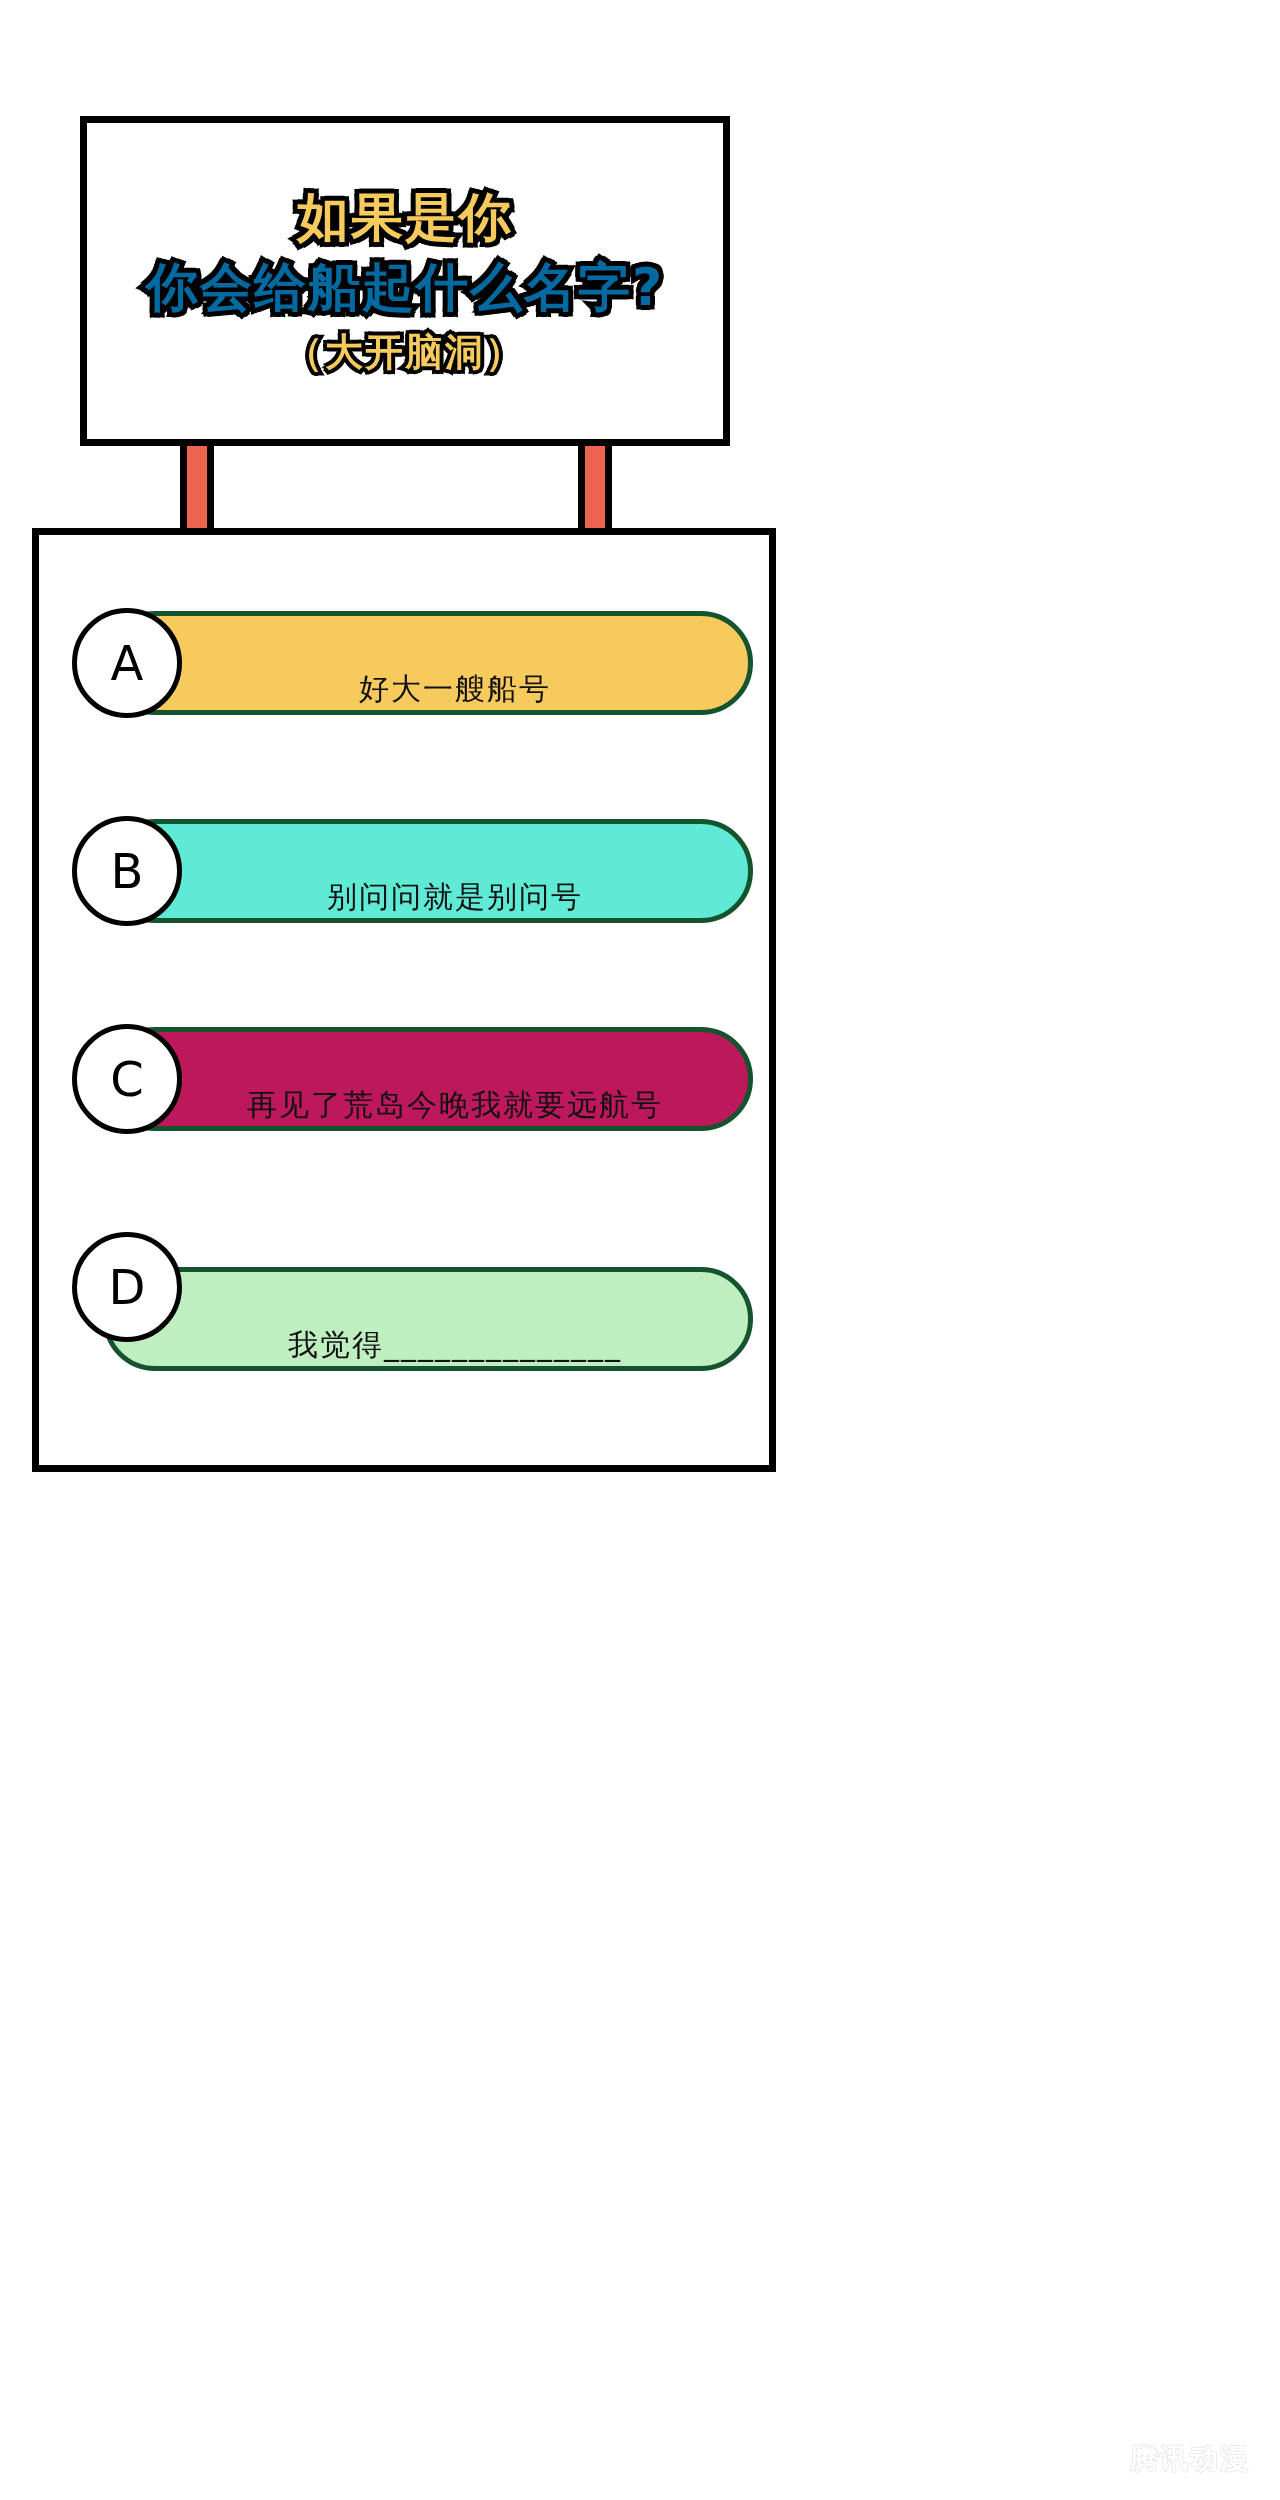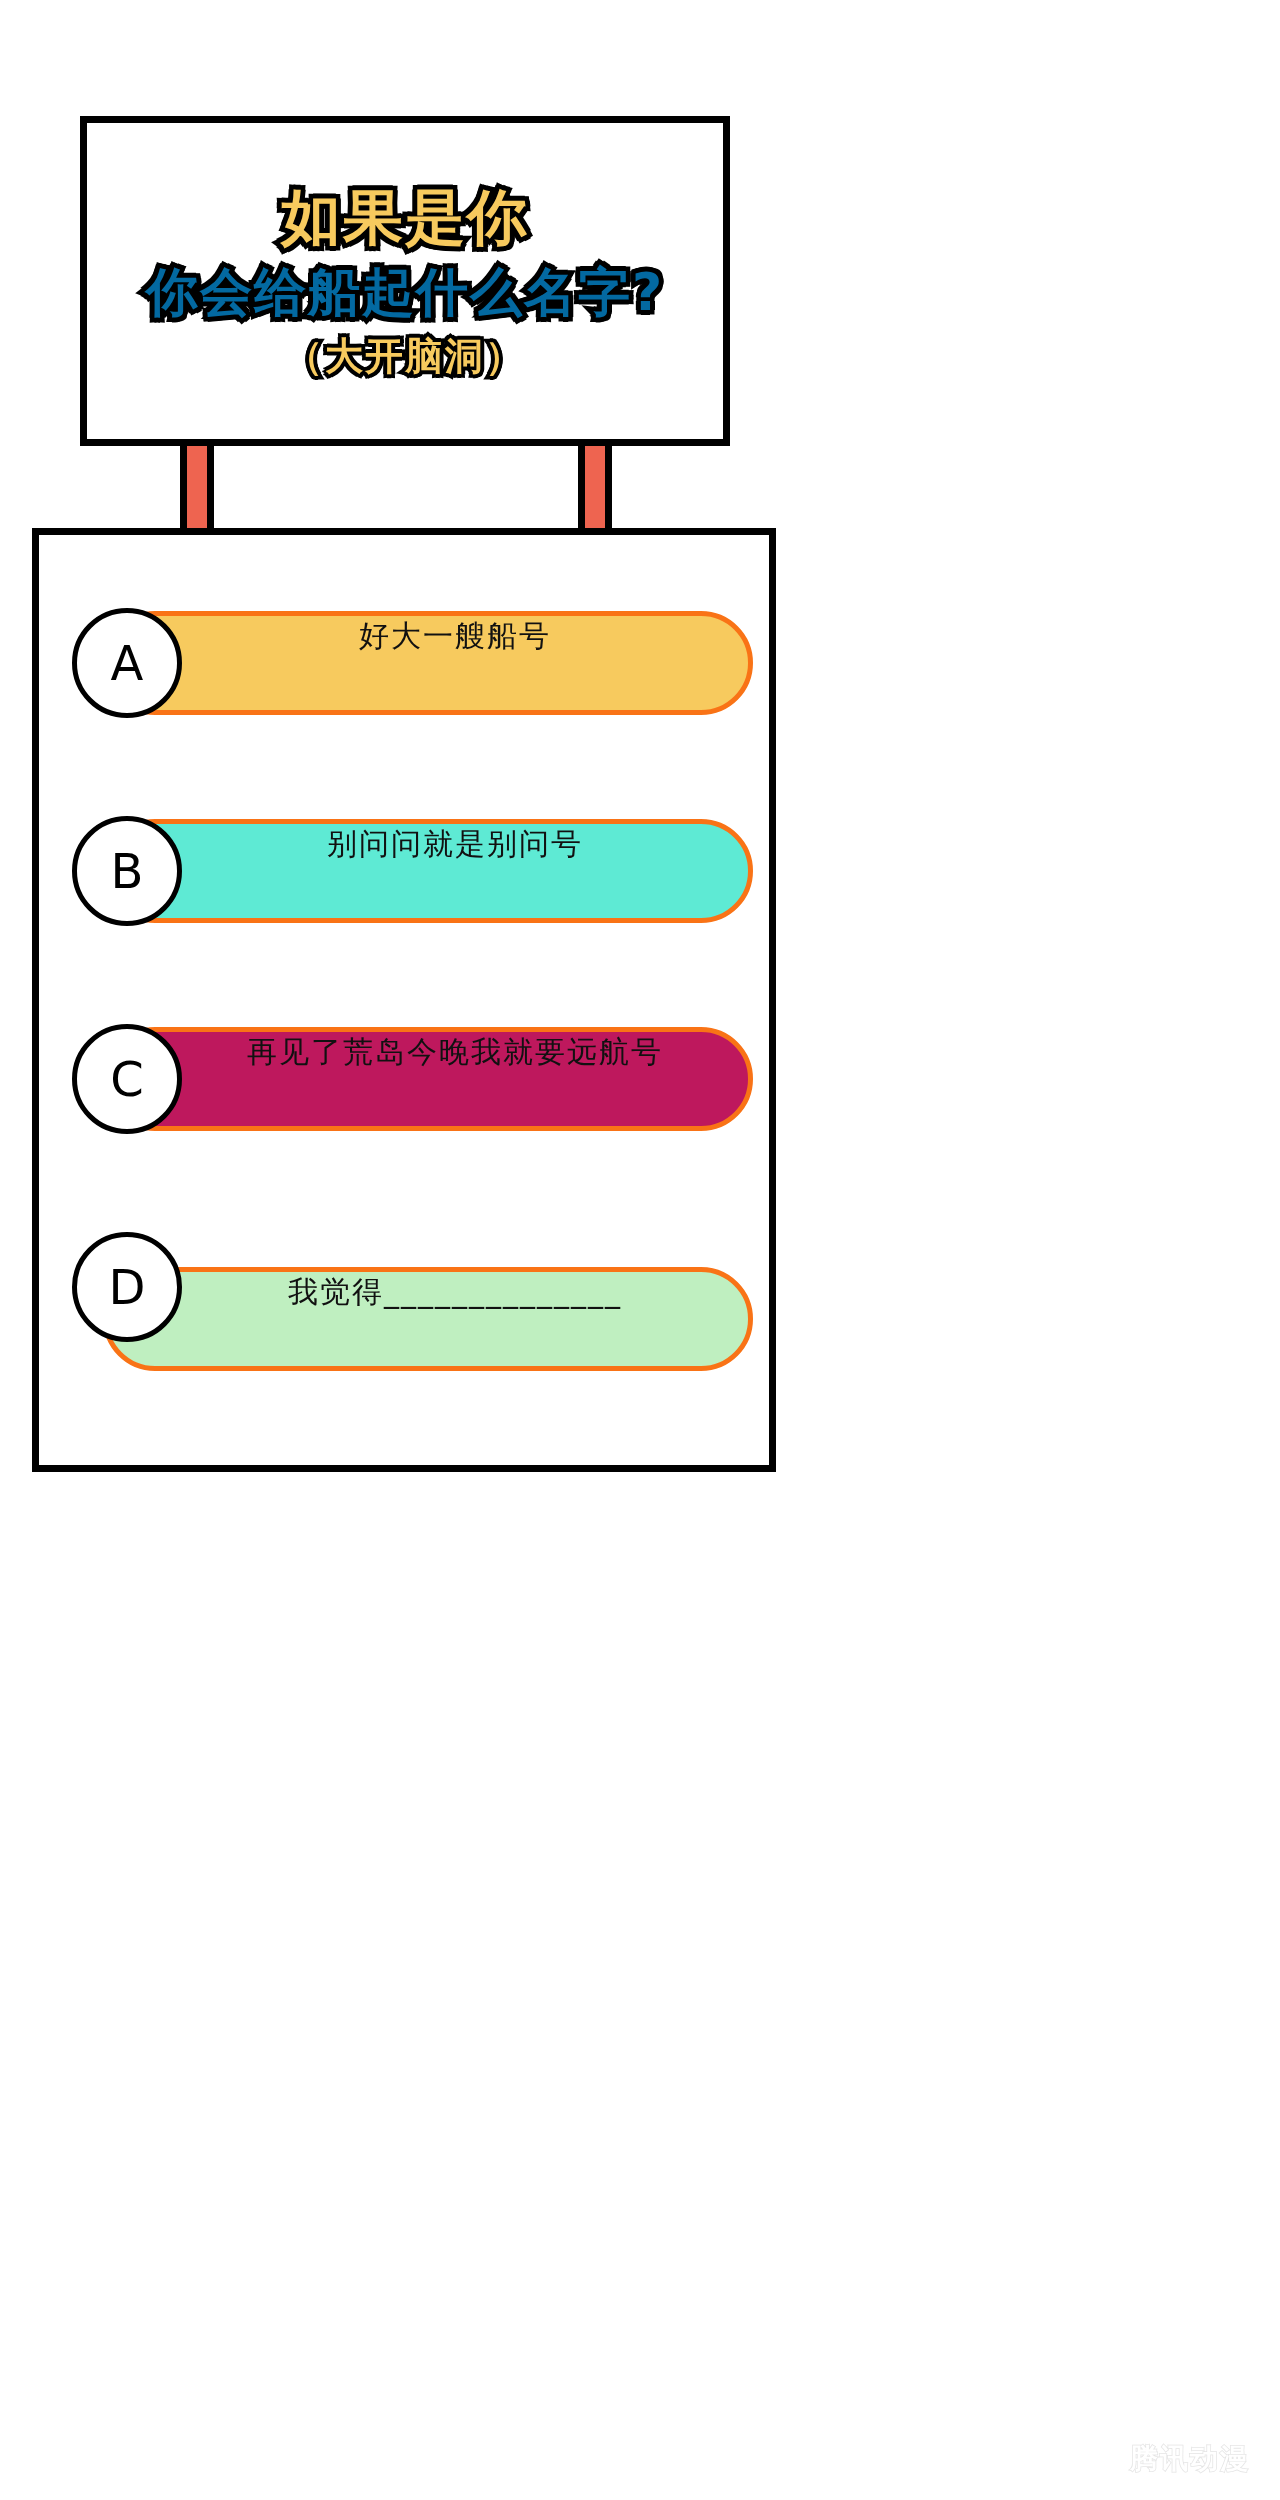--- a/index.html
+++ b/index.html
@@ -43,21 +43,21 @@
     line-height: 1.08;
     text-align: center;
     white-space: nowrap;
     
     -webkit-text-stroke: 9px #000000;
     paint-order: stroke fill;
     text-shadow:
        4px 4px 0 #000, -4px 4px 0 #000, 4px -4px 0 #000, -4px -4px 0 #000,
        5px 0 0 #000, -5px 0 0 #000, 0 5px 0 #000, 0 -5px 0 #000;
   }
-  .title-1 { font-size: 60px; margin-bottom: 14px; }
+  .title-1 { font-size: 52px; margin-bottom: 14px; }
   .title-2 { font-size: 52px; margin-bottom: 16px; }
   .title-3 {
     font-size: 38px;
     -webkit-text-stroke: 7px #000000;
     text-shadow:
        3px 3px 0 #000, -3px 3px 0 #000, 3px -3px 0 #000, -3px -3px 0 #000,
        4px 0 0 #000, -4px 0 0 #000, 0 4px 0 #000, 0 -4px 0 #000;
   }
 
   
@@ -93,25 +93,25 @@
     margin: 0 0 104px 0;
   }
   .option-row:last-child { margin-bottom: 0; }
 
   .pill {
     position: absolute;
     left: 64px;
     top: 0;
     width: 650px;
     height: 104px;
-    border: 5px solid #f97316;
+    border: 5px solid #14532d;
     border-radius: 52px;
     box-sizing: border-box;
     display: flex;
-    align-items: flex-start;
+    align-items: flex-end;
     justify-content: center;
   }
 
   .pill-text {
     font-size: 30px;
     font-weight: 500;
     color: #111111;
     letter-spacing: 2px;
     white-space: nowrap;
     padding-left: 54px;

